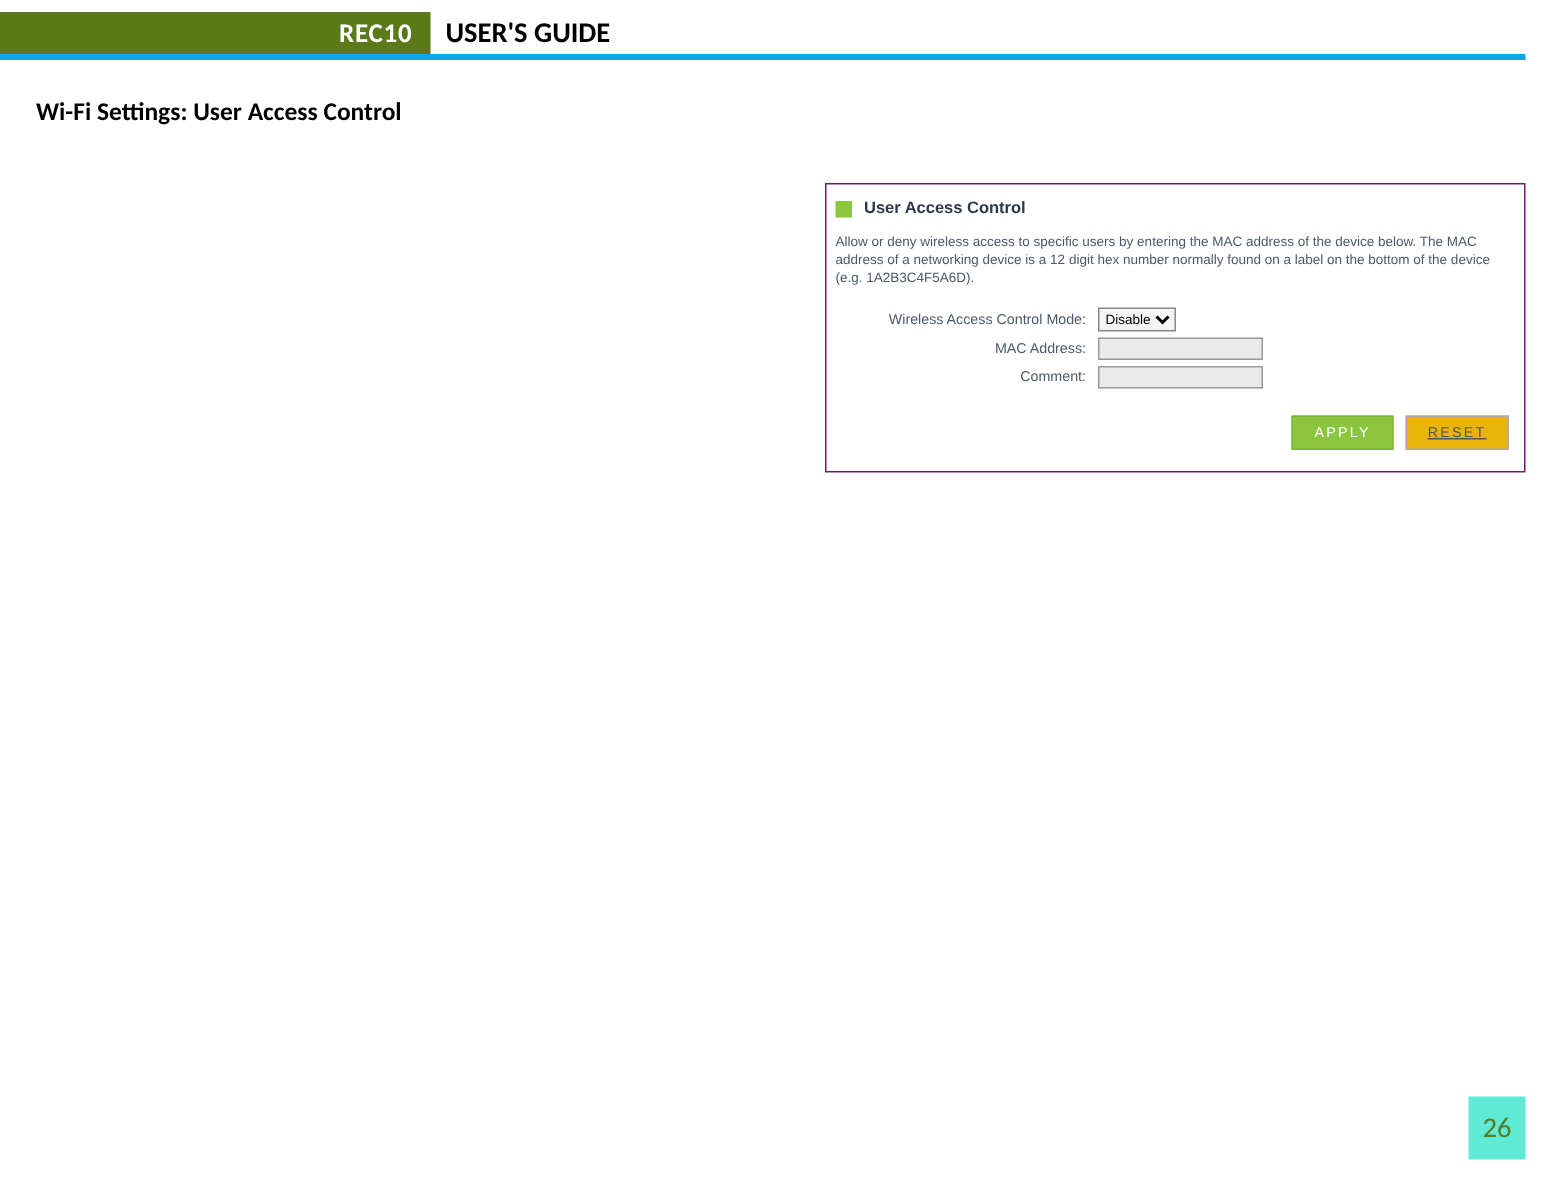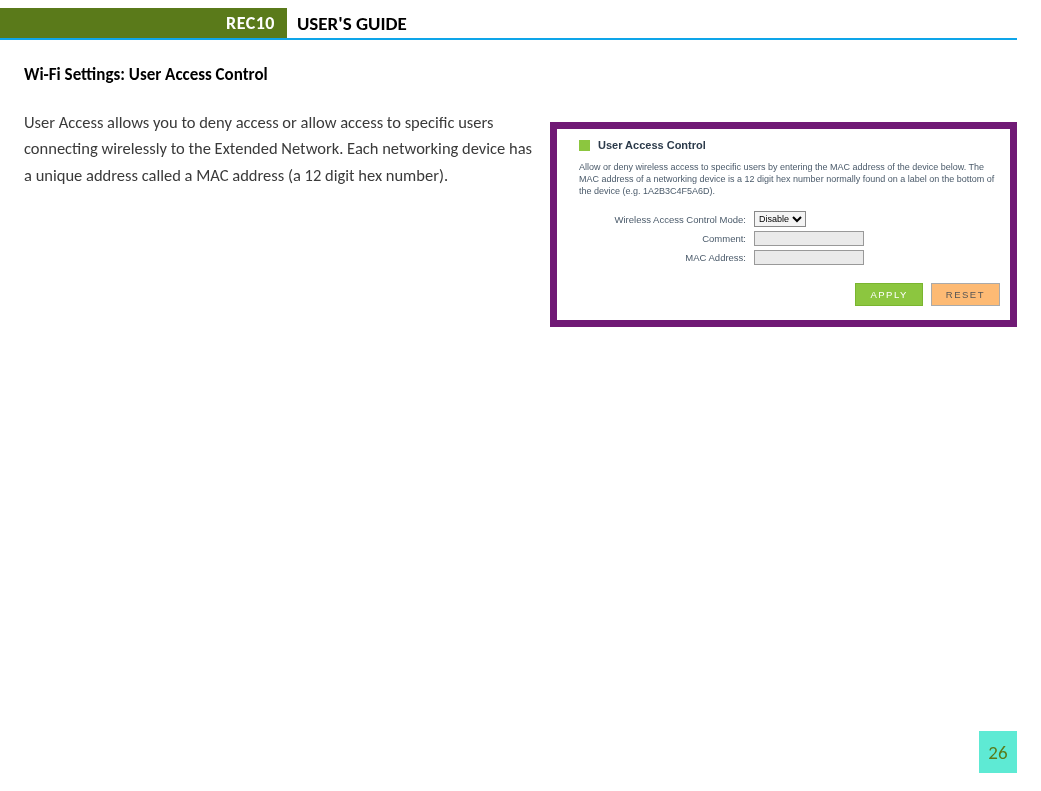--- a/index.html
+++ b/index.html
@@ -11,21 +11,21 @@
       font-family: Calibri, Arial, sans-serif;
       background: white;
       width: 1041px;
       height: 791px;
       position: relative;
     }
     .header-bar {
       display: flex;
       align-items: stretch;
       height: 32px;
-      border-bottom: 2px solid #0ea5e9;
+      border-bottom: 4px solid #0ea5e9;
       margin: 8px 24px 0 0;
     }
     .header-spacer {
       width: 24px;
       background: #5a7a1a;
     }
     .header-bridge {
       width: 190px;
       background: #5a7a1a;
     }
@@ -66,23 +66,23 @@
       font-size: 16.5px;
       line-height: 1.6;
       color: #3a3a3a;
       margin-bottom: 18px;
     }
     .figure-col {
       flex: 1;
       padding-top: 58px;
     }
     .panel {
-      border: 7px solid #701a75;
+      border: 1px solid #701a75;
       background: #fff;
-      padding: 10px 10px 14px 22px;
+      padding: 10px 10px 14px 6px;
       font-family: Arial, sans-serif;
     }
     .panel-header {
       display: flex;
       align-items: center;
       gap: 8px;
       margin-bottom: 10px;
     }
     .panel-square {
       width: 11px;
@@ -139,22 +139,23 @@
       border: 1px solid #aaa;
       cursor: pointer;
       font-family: Arial, sans-serif;
     }
     .btn-apply {
       background: #8cc63f;
       color: white;
       border-color: #7ab530;
     }
     .btn-reset {
-      background: #fdba74;
+      background: #eab308;
       color: #555;
+      text-decoration: underline;
     }
     .page-number-box {
       position: absolute;
       right: 24px;
       bottom: 18px;
       background: #5eead4;
       color: #5a7a1a;
       font-size: 19px;
       width: 38px;
       height: 42px;
@@ -169,45 +170,44 @@
 <div class="header-bar">
   <div class="header-spacer"></div>
   <div class="header-bridge"></div>
   <div class="header-badge">REC10</div>
   <div class="header-title">USER'S GUIDE</div>
 </div>
 
 <div class="content">
   <div class="text-col">
     <div class="section-heading">Wi-Fi Settings: User Access Control</div>
-    <p class="para">User Access allows you to deny access or allow access to specific users connecting wirelessly to the Extended Network.  Each networking device has a unique address called a MAC address (a 12 digit hex number).</p>
   </div>
 
   <div class="figure-col">
     <div class="panel">
       <div class="panel-header">
         <div class="panel-square"></div>
         <div class="panel-title">User Access Control</div>
       </div>
       <div class="panel-desc">Allow or deny wireless access to specific users by entering the MAC address of the device below. The MAC address of a networking device is a 12 digit hex number normally found on a label on the bottom of the device (e.g. 1A2B3C4F5A6D).</div>
 
       <div class="form-row">
         <div class="form-label">Wireless Access Control Mode:</div>
         <select class="form-select">
           <option>Disable</option>
         </select>
       </div>
 
       <div class="form-row">
+        <div class="form-label">MAC Address:</div>
+        <input type="text" class="form-input" style="">
+      </div>
+
+      <div class="form-row">
         <div class="form-label">Comment:</div>
-        <input type="text" class="form-input" style="">
-      </div>
-
-      <div class="form-row">
-        <div class="form-label">MAC Address:</div>
         <input type="text" class="form-input" style="">
       </div>
 
       <div class="panel-buttons">
         <button class="btn btn-apply">APPLY</button>
         <button class="btn btn-reset">RESET</button>
       </div>
     </div>
   </div>
 </div>

